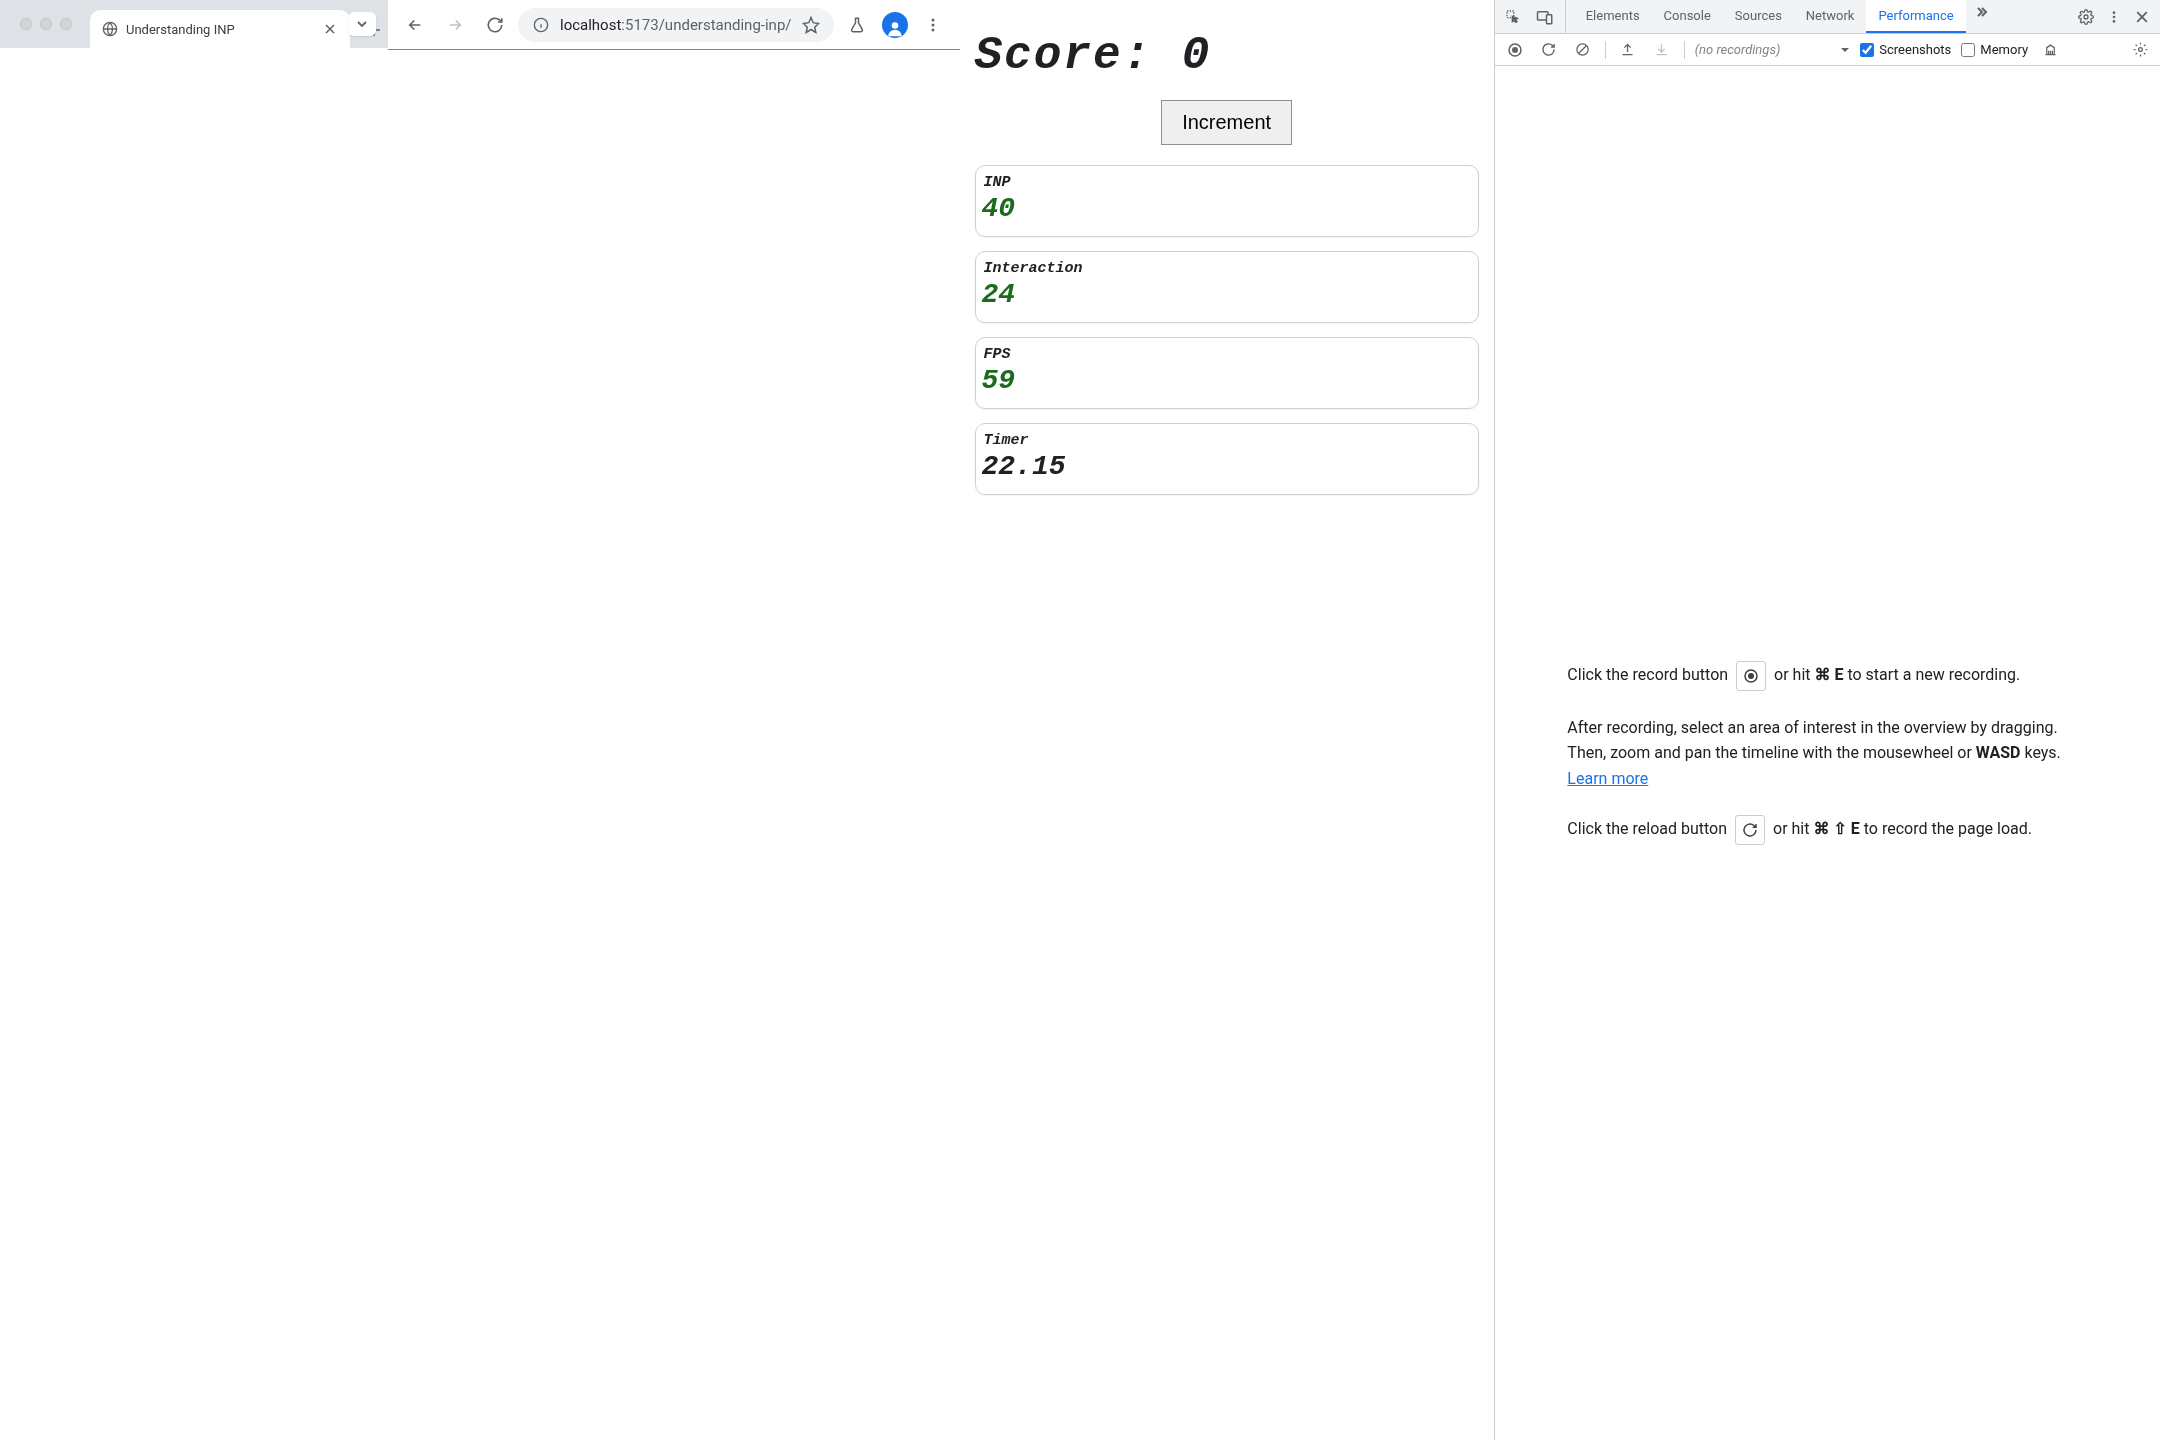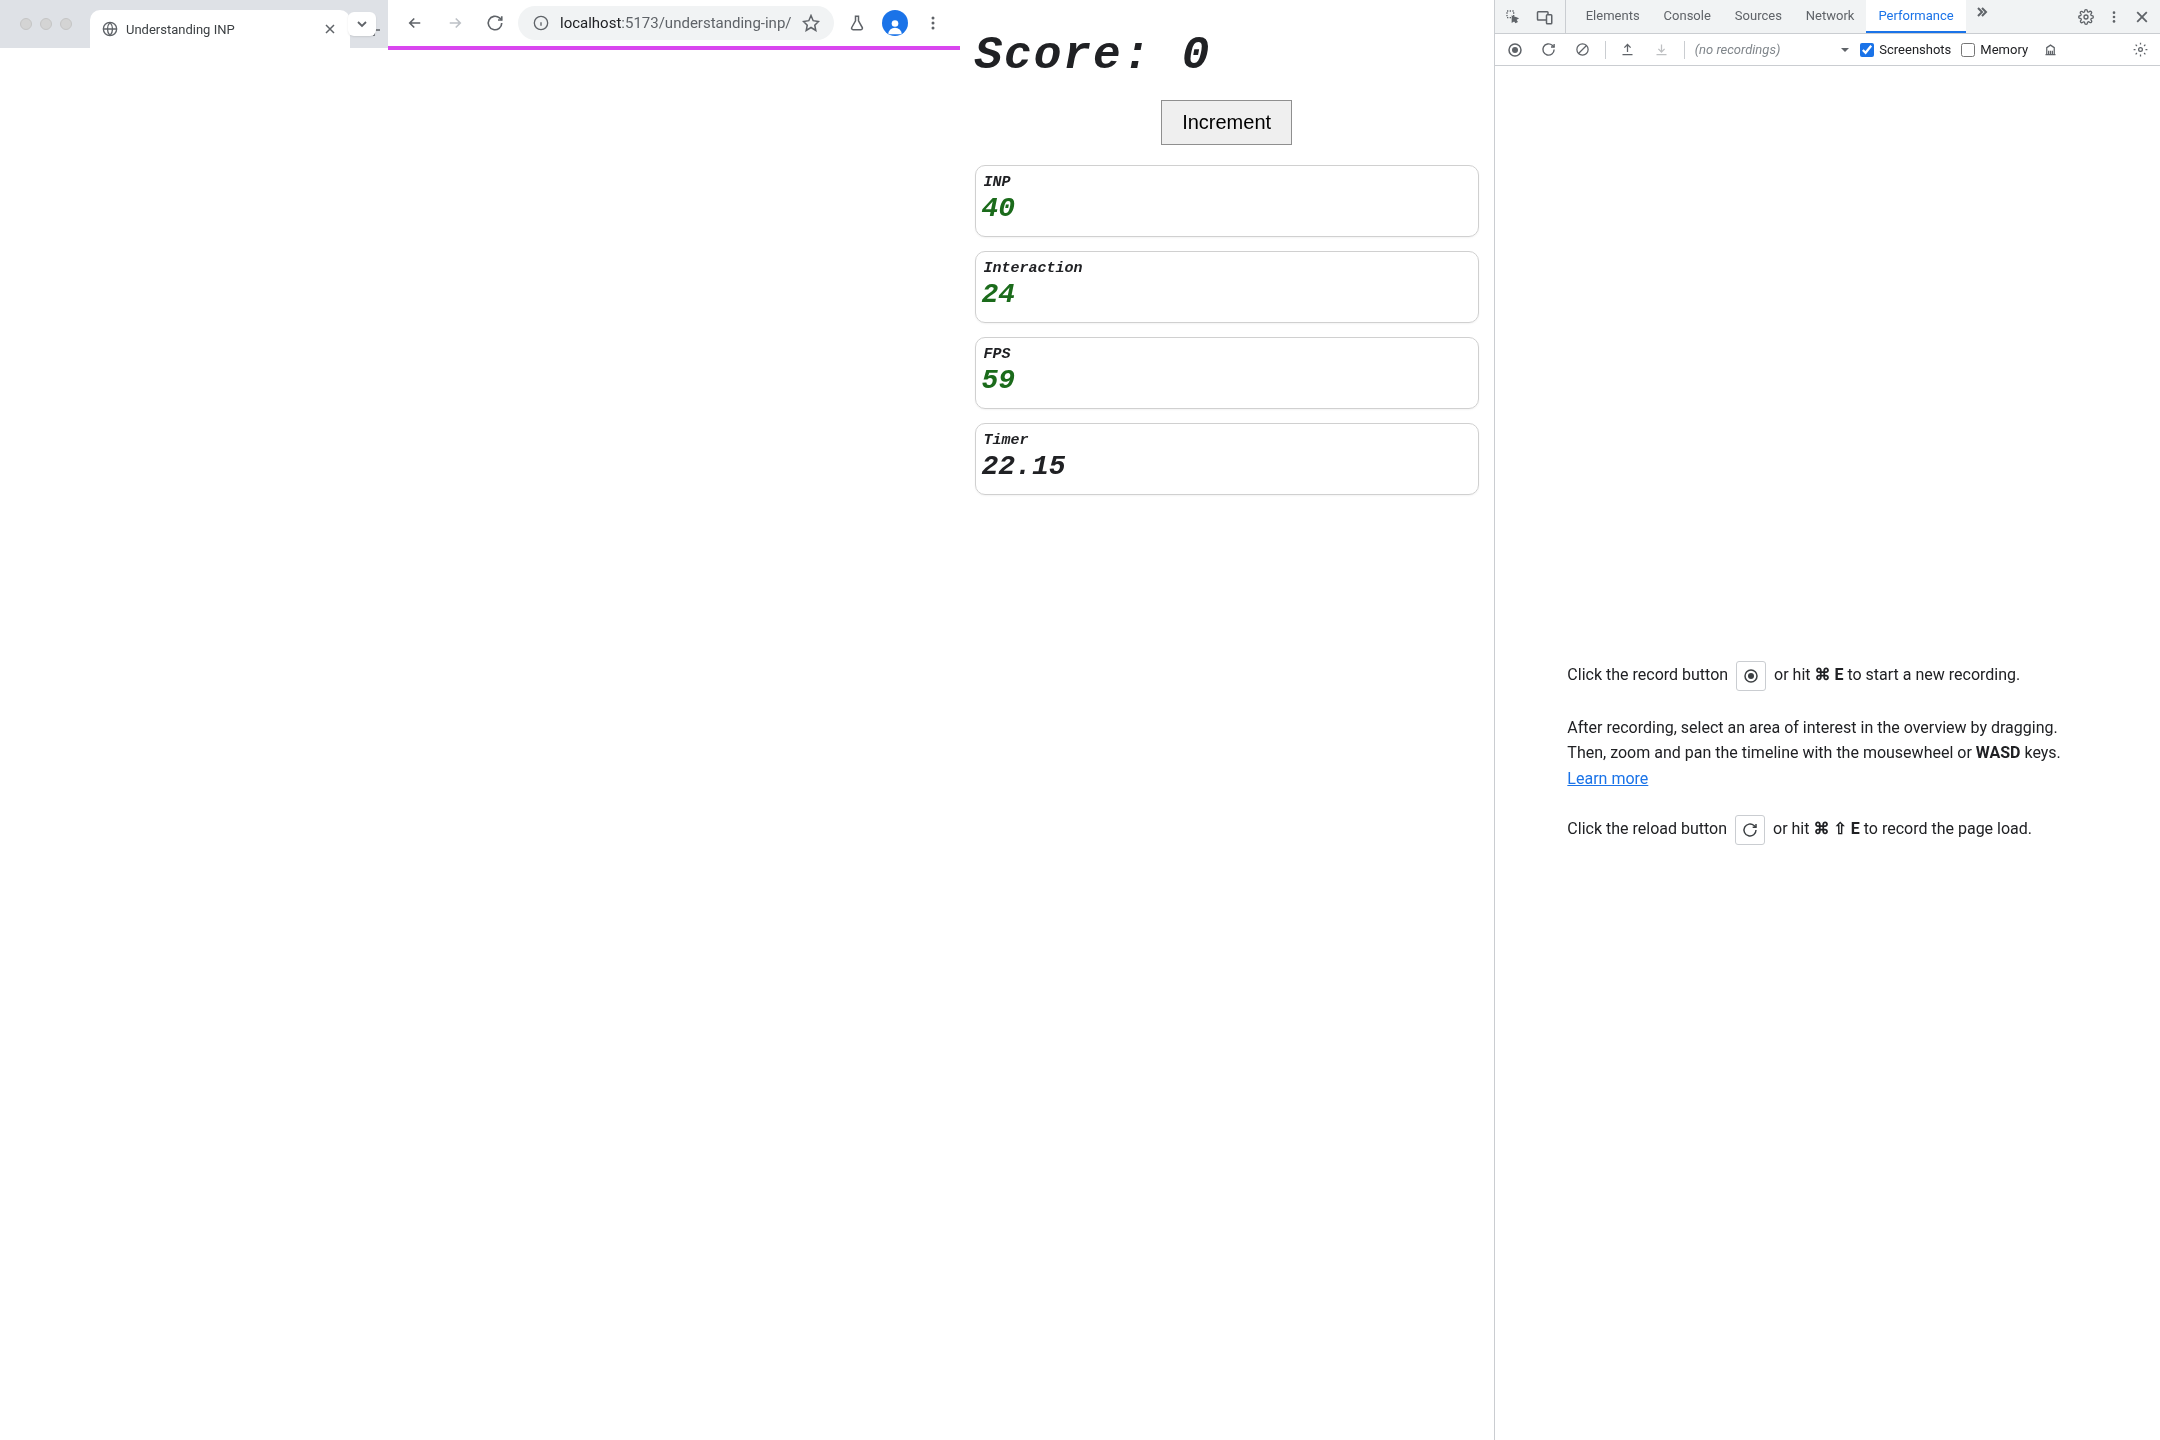--- a/index.html
+++ b/index.html
@@ -96,21 +96,21 @@
       display: flex;
       align-items: center;
       justify-content: center;
       cursor: pointer;
       box-shadow: 0 1px 2px rgba(0,0,0,0.1);
     }
     
     .url-bar {
       height: 50px;
       background: #fff;
-      border-bottom: 4px solid #d946ef;
+      border-bottom: 1px solid #d946ef;
       display: flex;
       align-items: center;
       padding: 0 10px;
       gap: 6px;
     }
     .nav-btn {
       width: 34px;
       height: 34px;
       display: flex;
       align-items: center;

